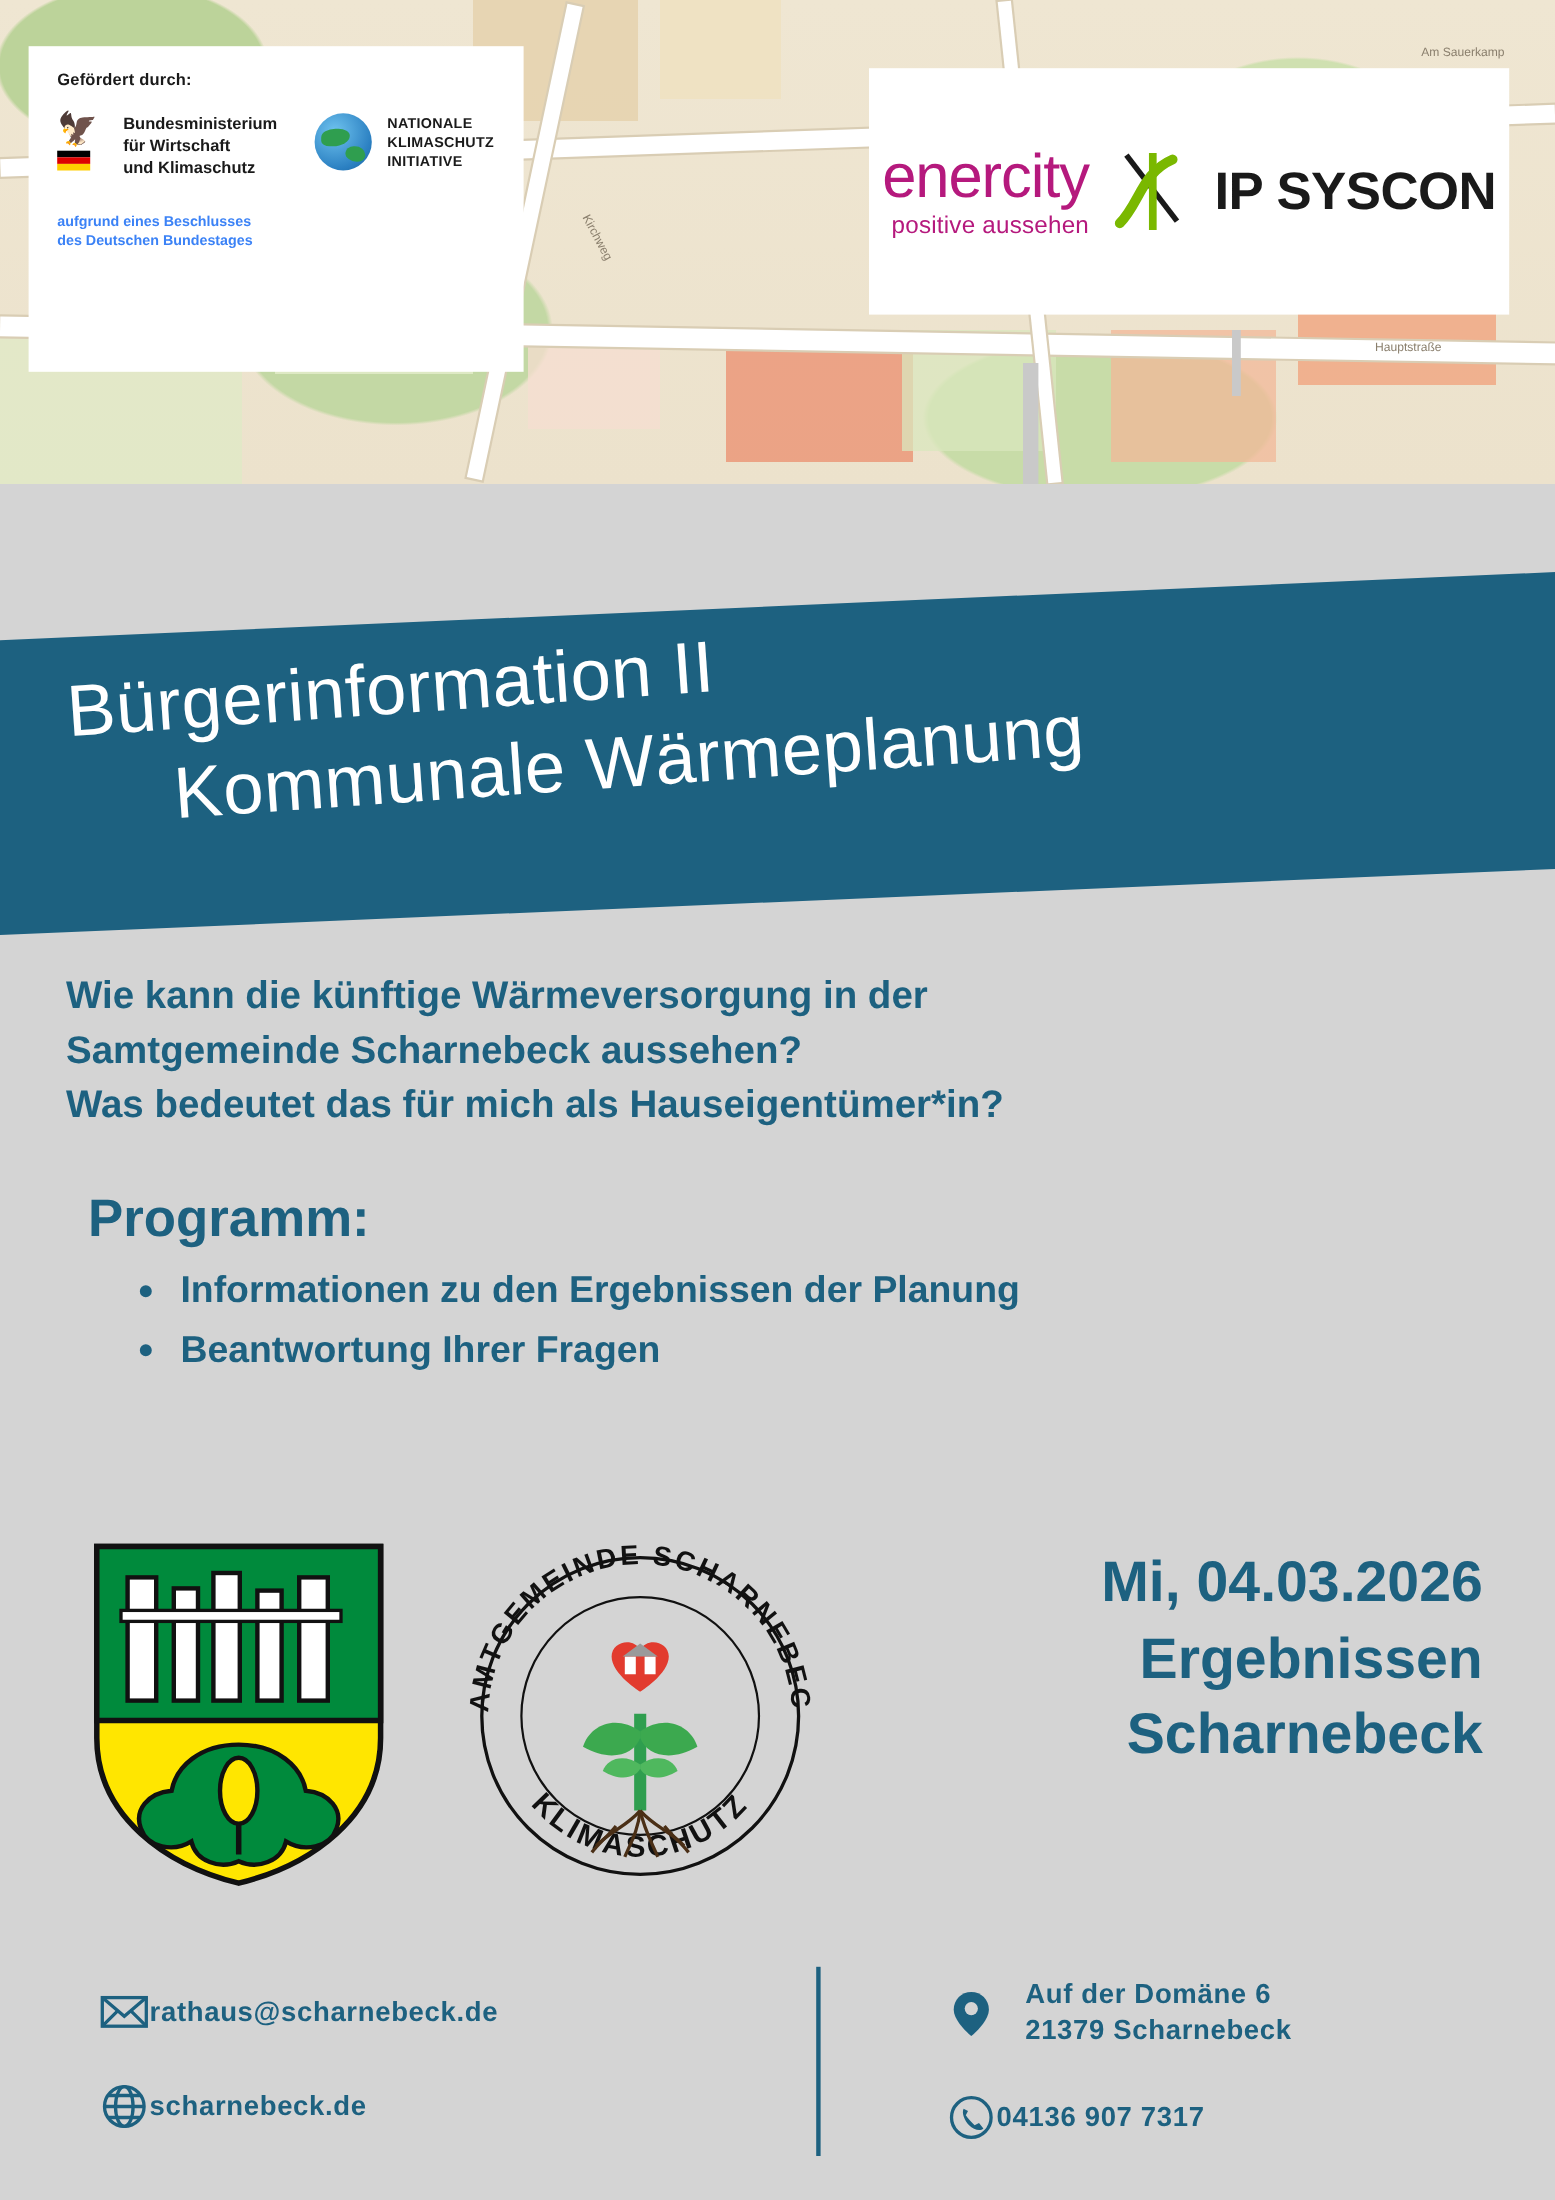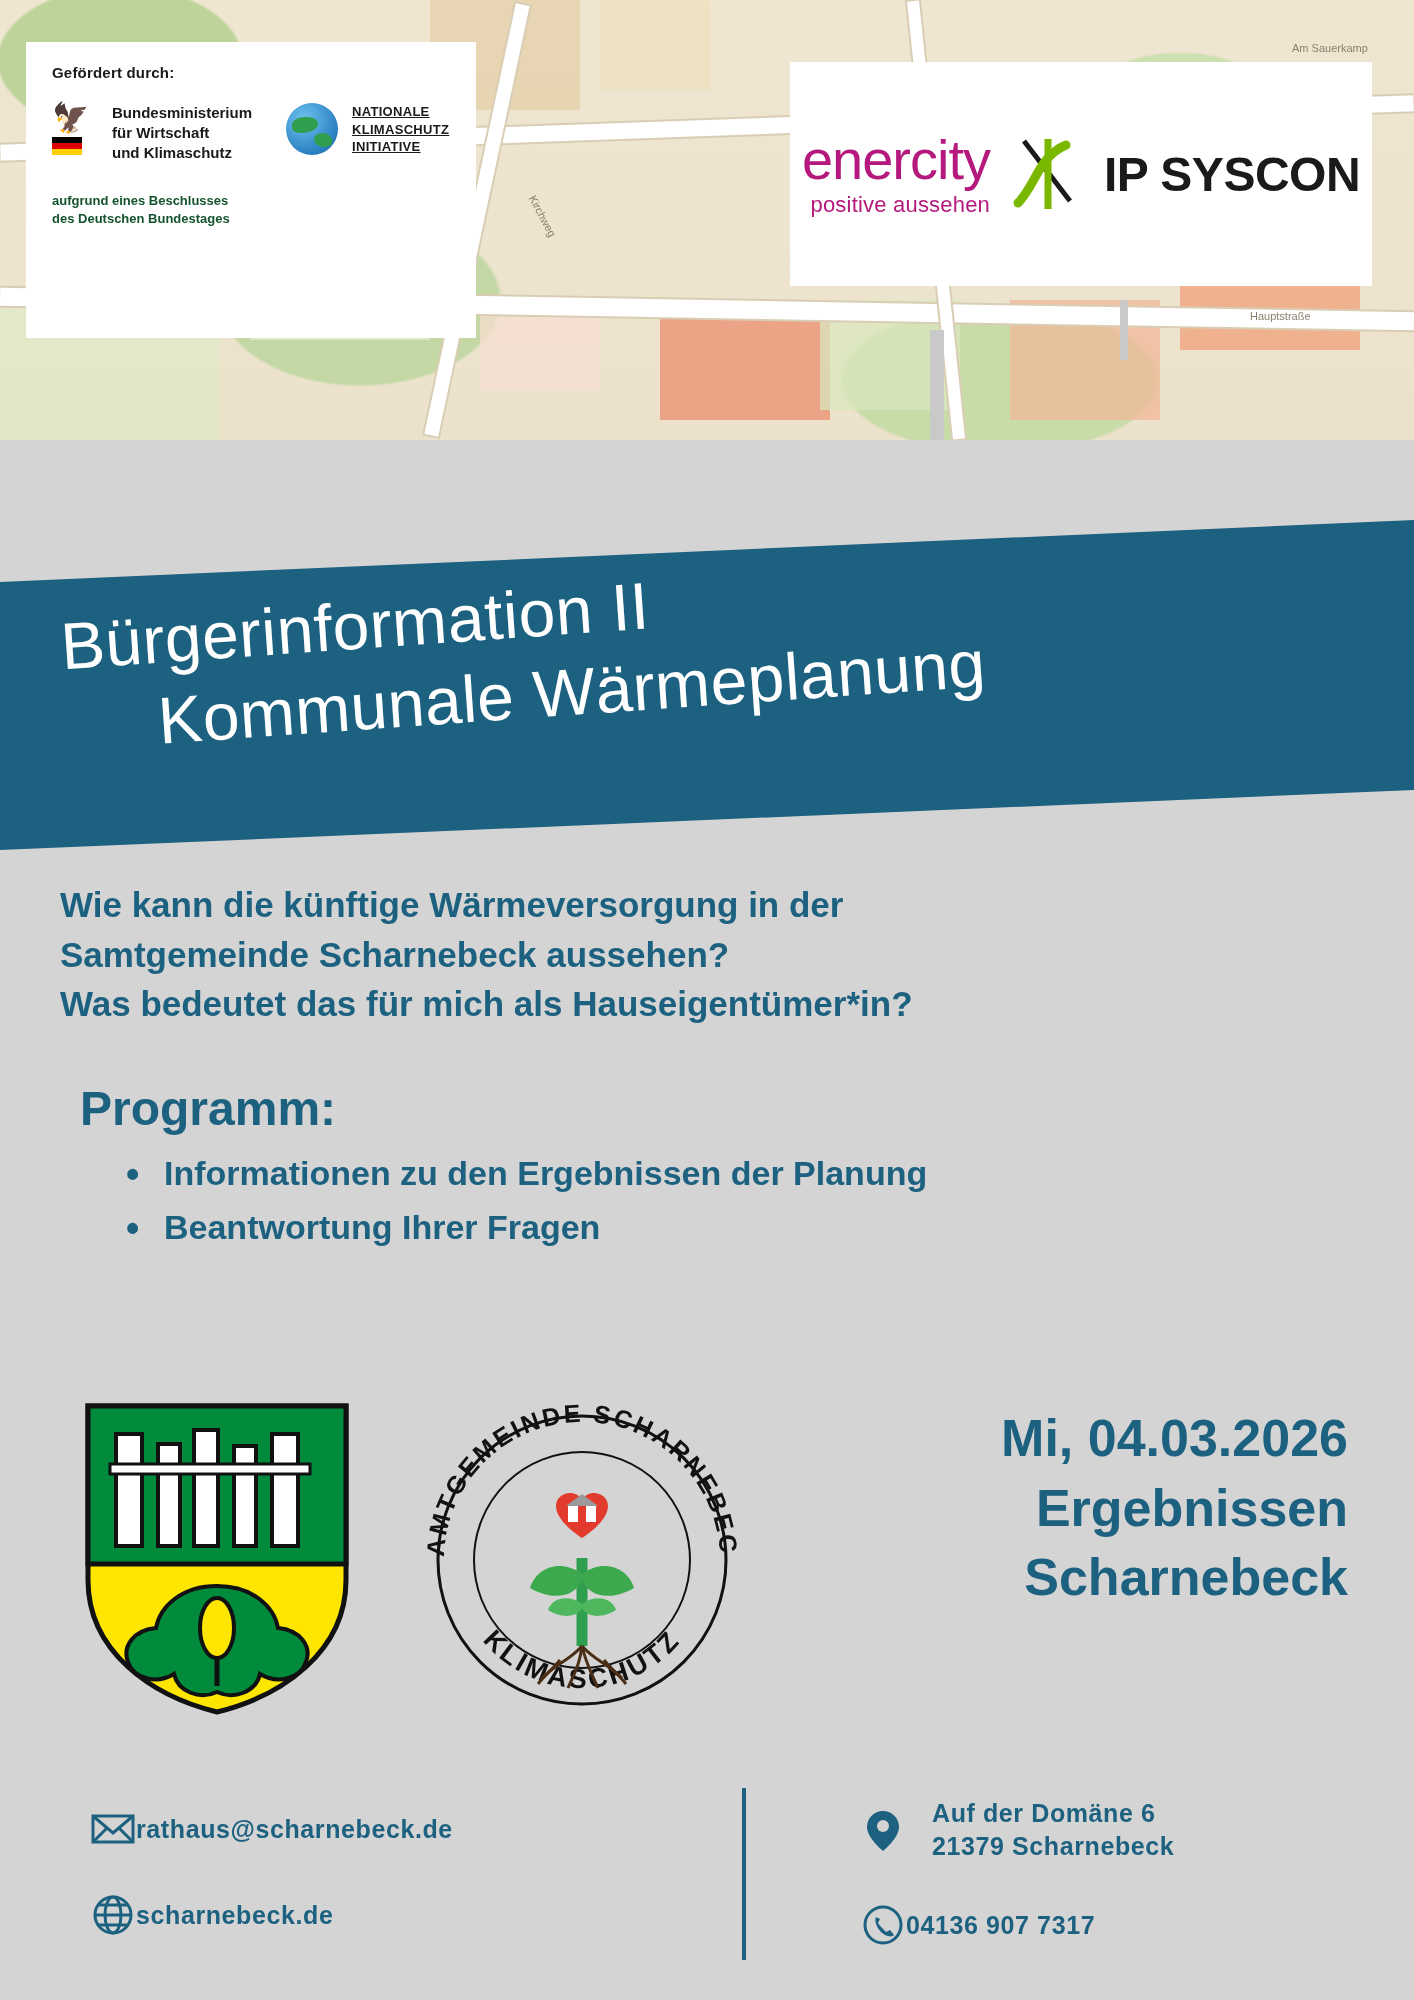--- a/index.html
+++ b/index.html
@@ -59,22 +59,22 @@
     position: relative; overflow: hidden; flex: none;
   }
   .globe::before {
     content: ""; position: absolute; left: 6px; top: 14px; width: 26px; height: 16px;
     background: #2f9e4f; border-radius: 50% 40% 60% 30%;
   }
   .globe::after {
     content: ""; position: absolute; left: 28px; top: 30px; width: 18px; height: 14px;
     background: #2f9e4f; border-radius: 45% 55% 40% 60%;
   }
-  .nki-text { font-size: 13px; font-weight: bold; line-height: 1.35; color: #1a1a1a; letter-spacing: .3px; text-decoration: underline; }
-  .bmwk-foot { font-size: 13px; font-weight: bold; line-height: 1.35; color: #14532d; margin-top: 30px; }
+  .nki-text { font-size: 13px; font-weight: bold; line-height: 1.35; color: #1a1a1a; letter-spacing: .3px; }
+  .bmwk-foot { font-size: 13px; font-weight: bold; line-height: 1.35; color: #3b82f6; margin-top: 30px; }
 
   #partner-box {
     left: 790px; top: 62px; width: 582px; height: 224px;
     display: flex; align-items: center; justify-content: center; gap: 8px;
   }
   .enercity-wrap { text-align: right; line-height: 1; }
   .enercity-word { font-size: 56px; color: #b5197d; font-weight: 400; letter-spacing: -1px; }
   .enercity-sub { font-size: 22px; color: #b5197d; margin-top: 6px; letter-spacing: .2px; }
   .ipsyscon-mark { width: 78px; height: 86px; position: relative; margin: 0 10px; }
   .ipsyscon-word { font-size: 48px; font-weight: bold; color: #1a1a1a; letter-spacing: -0.5px; }

